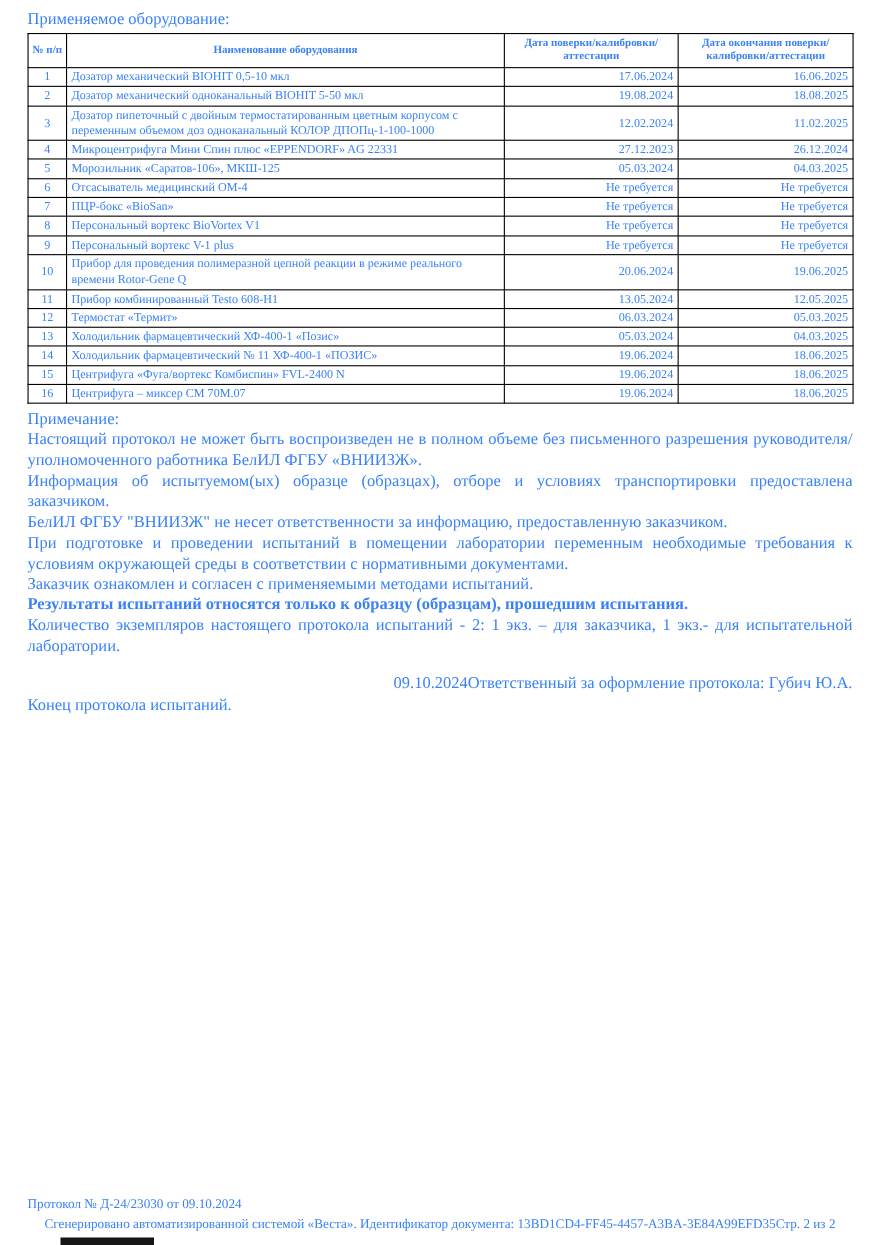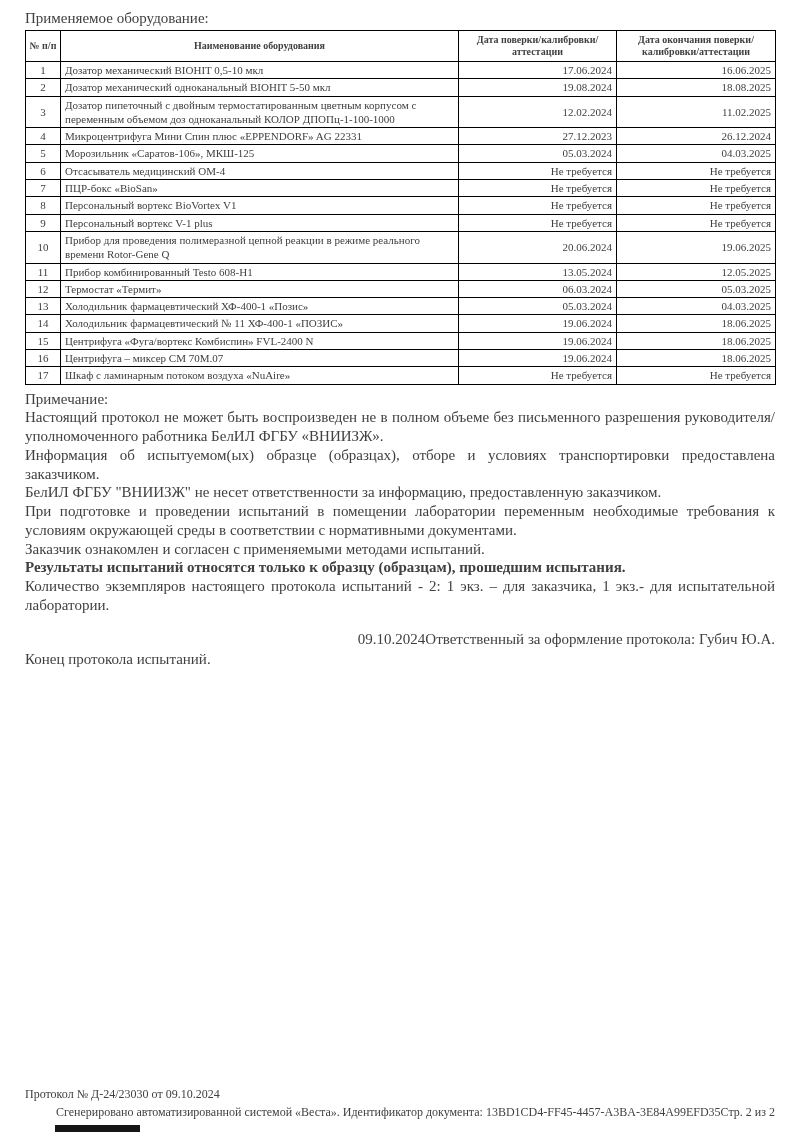--- a/index.html
+++ b/index.html
@@ -1,19 +1,19 @@
 <!DOCTYPE html>
 <html><head>
 <meta charset="utf-8">
 <style>
   * { margin:0; padding:0; box-sizing:border-box; }
   html,body { background:#ffffff; }
   .page {
     width:800px; height:1132px; position:relative; overflow:hidden;
-    background:#fff; color:#404040;
+    background:#fff; color:#3b82f6;
     font-family:"Liberation Serif", serif;
     padding:10px 25px 0 25px;
   }
   .section-title { font-size:15px; margin-bottom:3px; }
   table.equipment { width:750px; border-collapse:collapse; table-layout:fixed; }
   table.equipment th, table.equipment td {
     border:1px solid #000; vertical-align:middle;
   }
   table.equipment th {
     font-size:10px; font-weight:bold; text-align:center;
@@ -22,21 +22,21 @@
   table.equipment td { font-size:11px; line-height:1.3; padding:1px 4px; }
   .col-num  { width:35px;  text-align:center; }
   .col-name { width:398px; text-align:left; }
   .col-date { width:158px; text-align:right; }
   .notes { margin-top:5px; font-size:15px; line-height:1.25; }
   .notes p { text-align:justify; }
   .notes .bold { font-weight:bold; }
   .signoff { display:flex; justify-content:flex-end; margin-top:16px; font-size:15px; }
   .end-line { font-size:15px; margin-top:3px; }
   .footer { position:absolute; left:25px; right:25px; bottom:12px; font-size:12px; }
-  .footer-line2 { display:flex; justify-content:flex-end; margin-top:3px; }
+  .footer-line2 { display:flex; justify-content:center; margin-top:3px; }
   .artifact { position:absolute; left:55px; bottom:0; width:85px; height:7px; background:#161616; }
 </style>
 </head>
 <body>
 
 <div class="page">
 
   <div class="section-title">Применяемое оборудование:</div>
 
   <table class="equipment">
@@ -144,26 +144,20 @@
           <td class="col-name">Центрифуга «Фуга/вортекс Комбиспин» FVL-2400 N</td>
           <td class="col-date">19.06.2024</td>
           <td class="col-date">18.06.2025</td>
         </tr>
         <tr>
           <td class="col-num">16</td>
           <td class="col-name">Центрифуга – миксер СМ 70М.07</td>
           <td class="col-date">19.06.2024</td>
           <td class="col-date">18.06.2025</td>
         </tr>
-        <tr>
-          <td class="col-num">17</td>
-          <td class="col-name">Шкаф с ламинарным потоком воздуха «NuAire»</td>
-          <td class="col-date">Не требуется</td>
-          <td class="col-date">Не требуется</td>
-        </tr>
       </tbody>
   </table>
 
   <div class="notes">
     <p>Примечание:</p>
     <p>Настоящий протокол не может быть воспроизведен не в полном объеме без письменного разрешения руководителя/уполномоченного работника БелИЛ ФГБУ «ВНИИЗЖ».</p>
     <p>Информация об испытуемом(ых) образце (образцах), отборе и условиях транспортировки предоставлена заказчиком.</p>
     <p>БелИЛ ФГБУ "ВНИИЗЖ" не несет ответственности за информацию, предоставленную заказчиком.</p>
     <p>При подготовке и проведении испытаний в помещении лаборатории переменным необходимые требования к условиям окружающей среды в соответствии с нормативными документами.</p>
     <p>Заказчик ознакомлен и согласен с применяемыми методами испытаний.</p>

